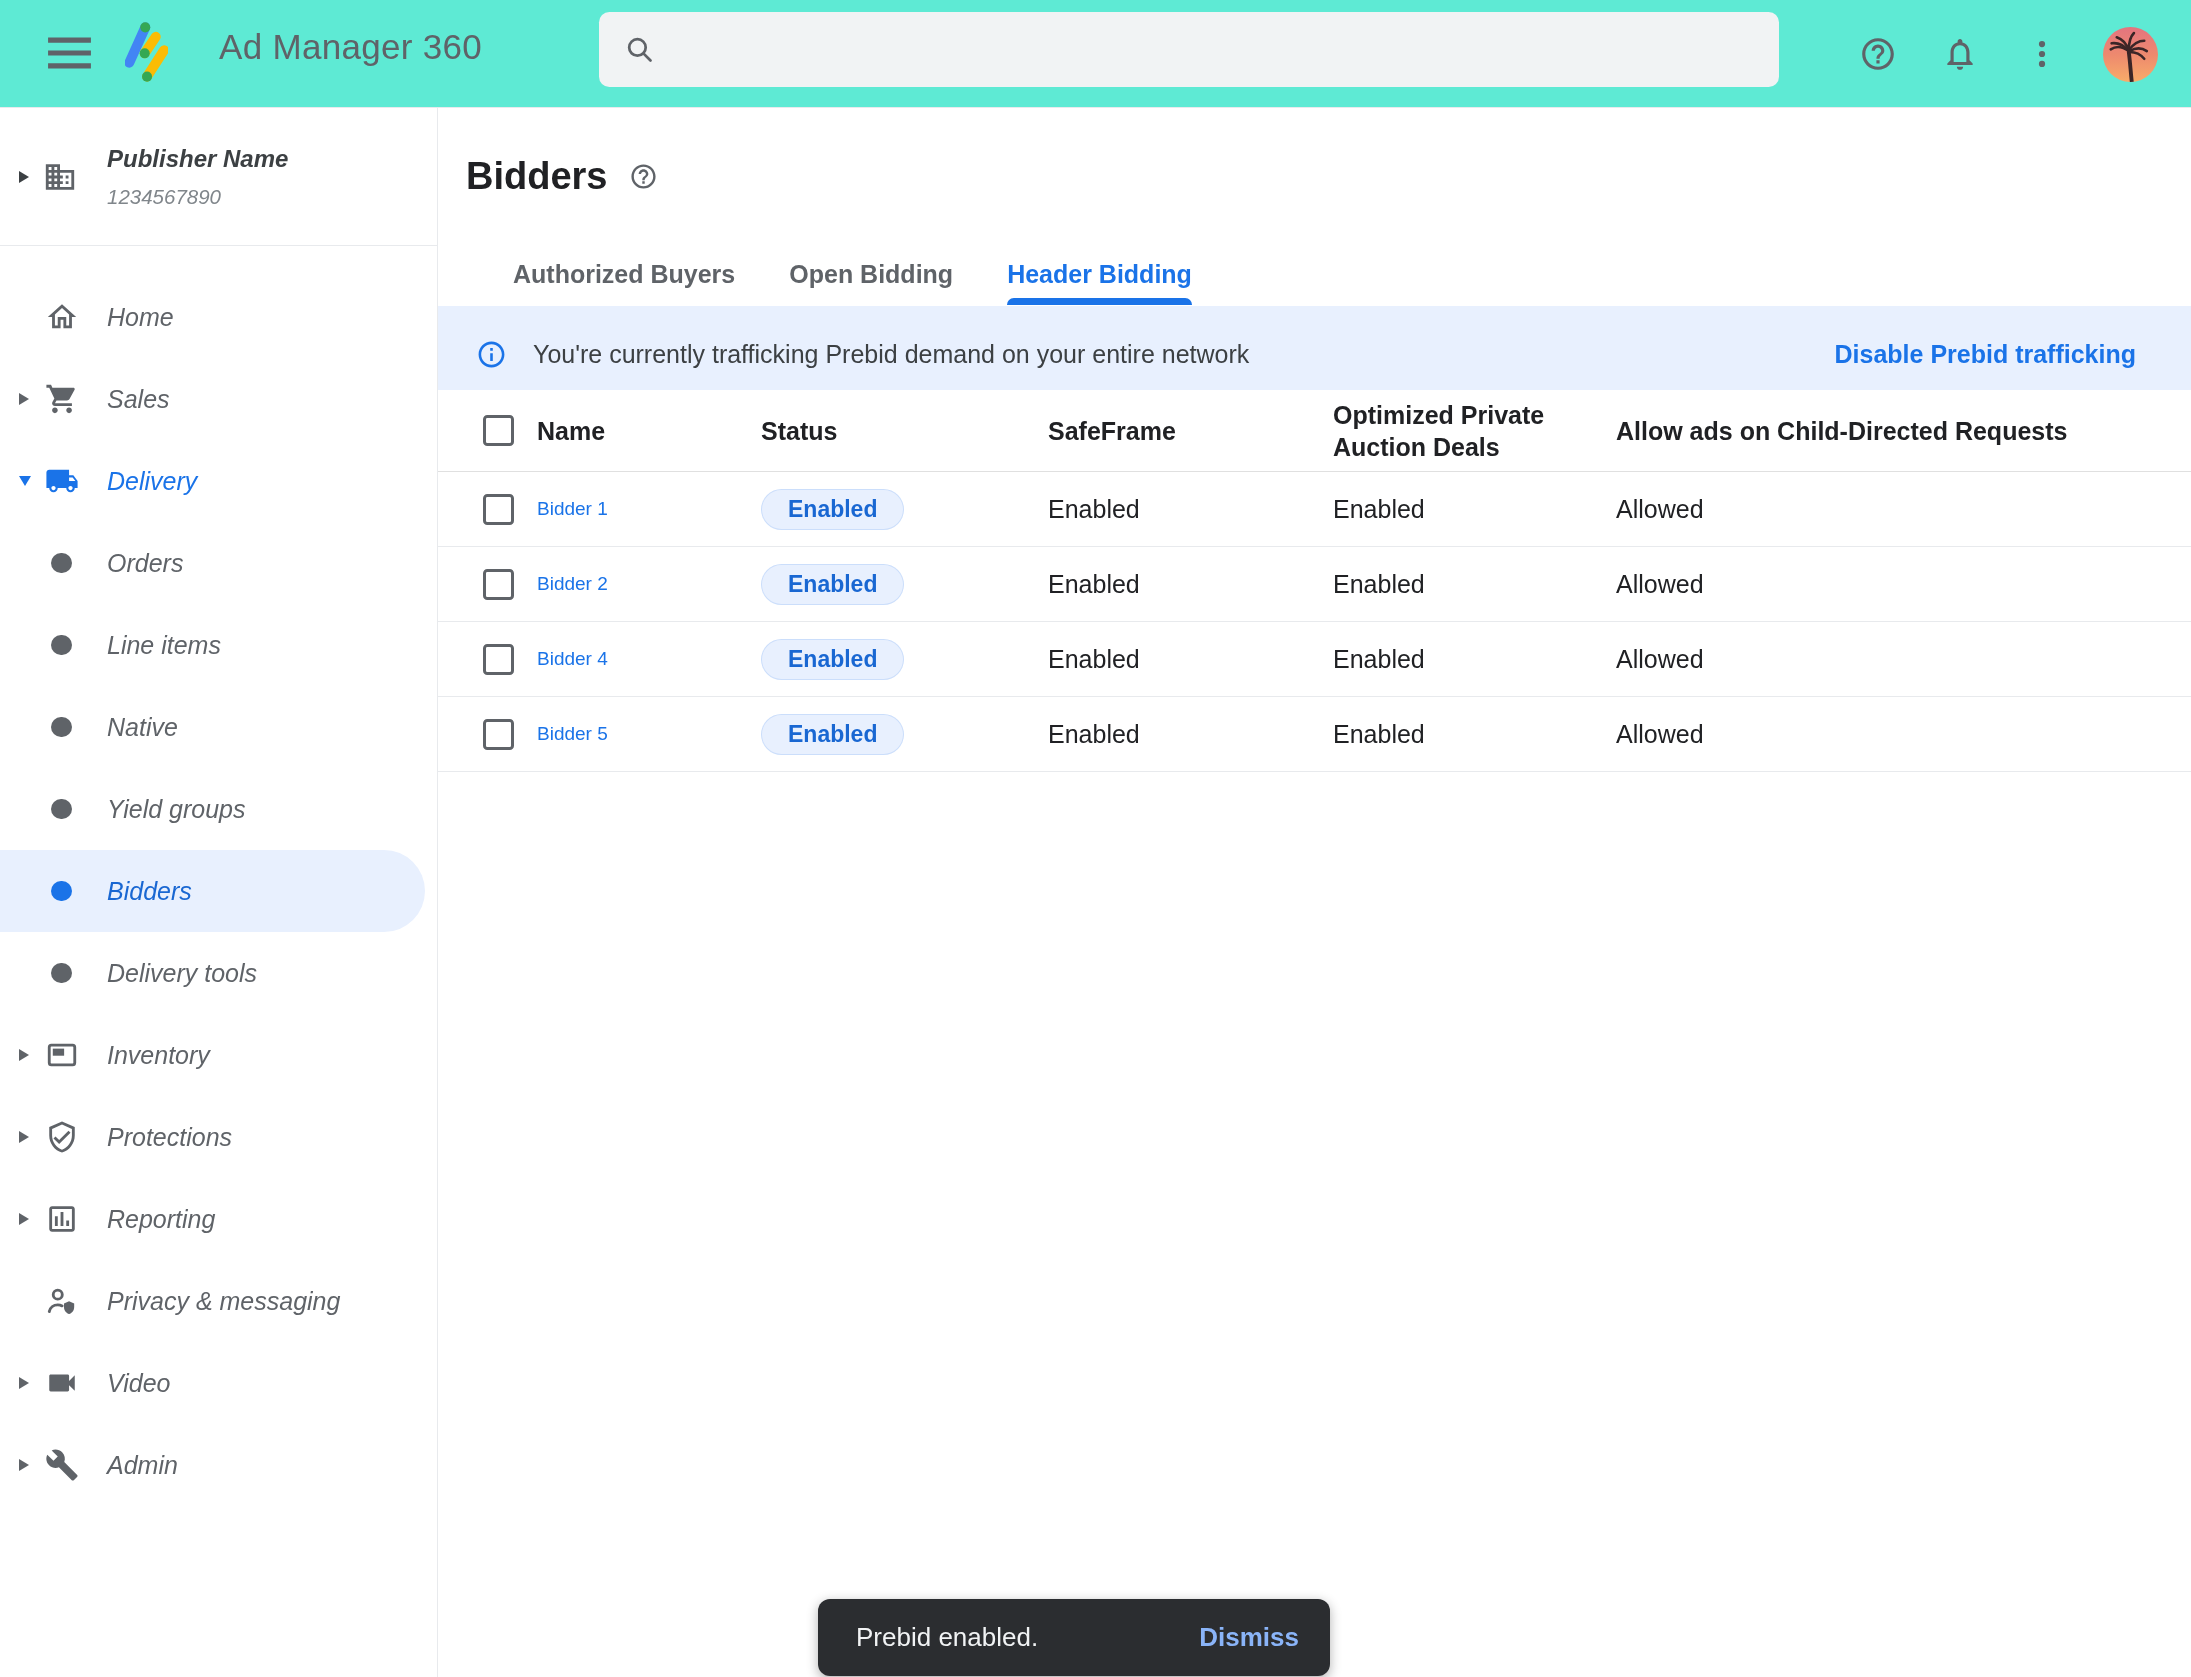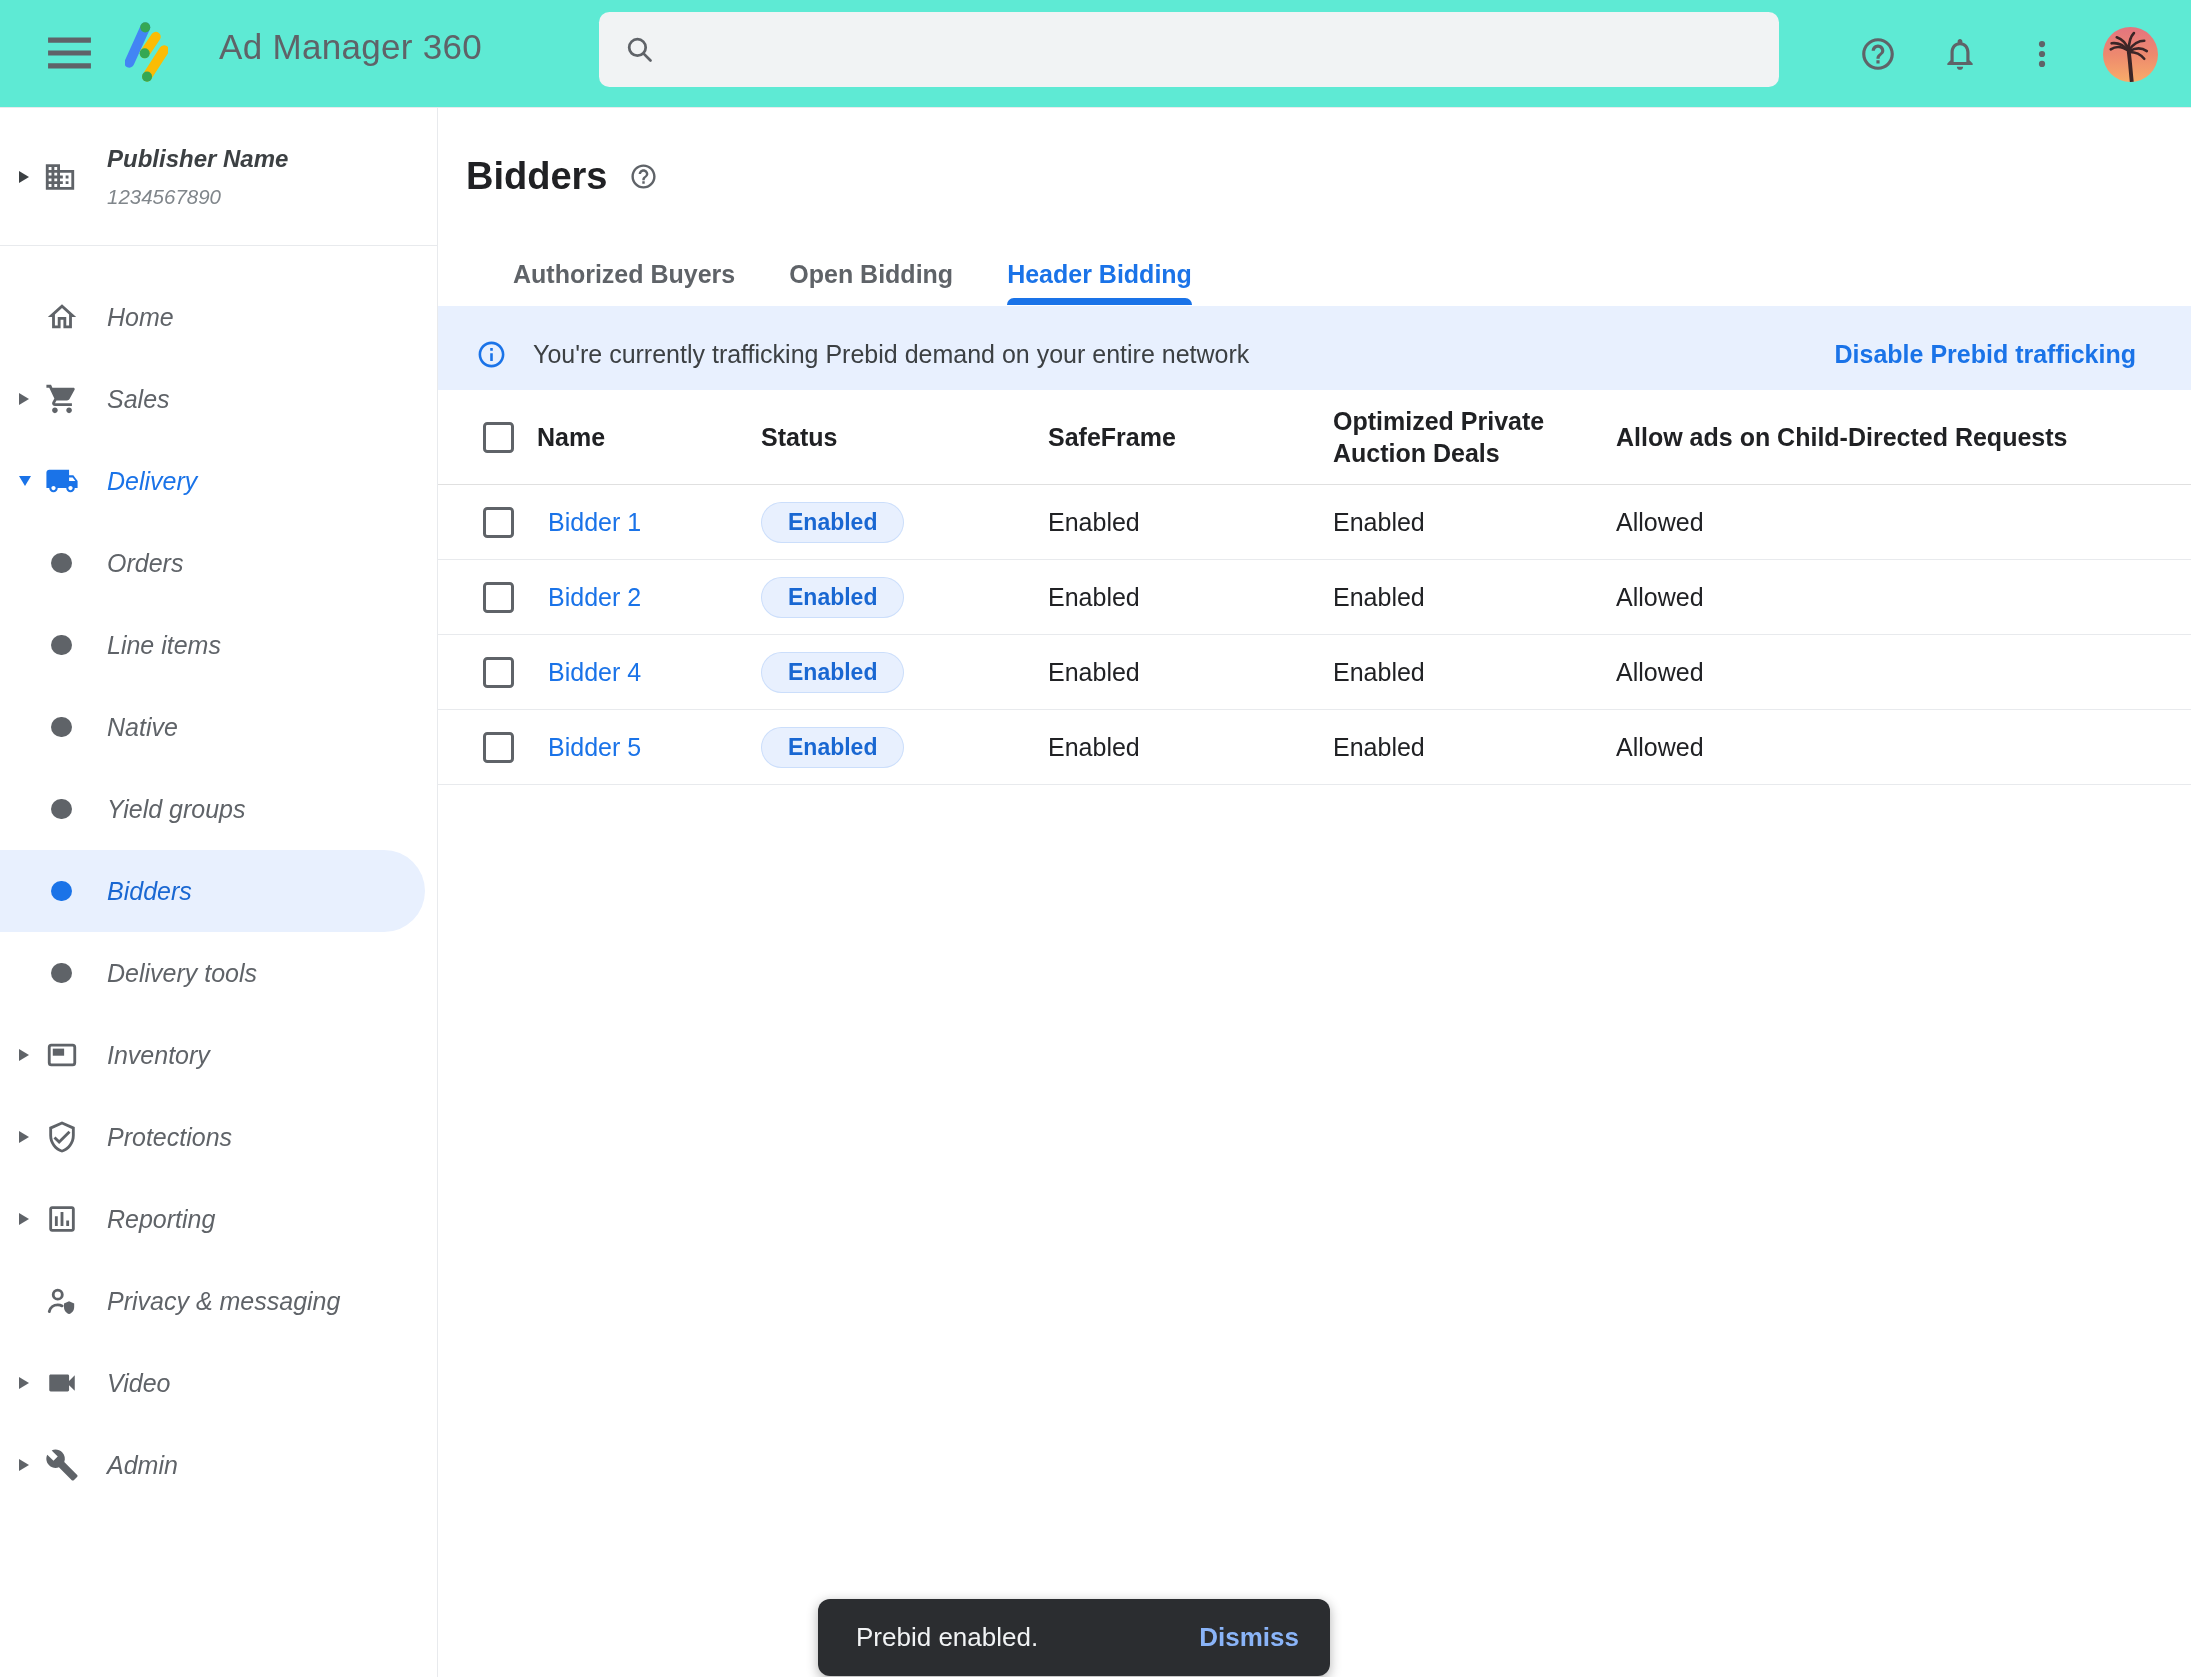--- a/index.html
+++ b/index.html
@@ -78,27 +78,27 @@
             display:flex; align-items:center; padding:12px 55px 0 38px; }
   .banner .info { color:#1a73e8; display:flex; flex:0 0 auto; }
   .banner-text { margin-left:26px; font-size:25px; color:#3c4043; flex:1 1 auto;
                  white-space:nowrap; }
   .banner-action { border:none; background:none; font-family:inherit; font-size:25px;
                    font-weight:700; color:#1a73e8; cursor:pointer; white-space:nowrap; }
 
   .table { position:absolute; left:0; right:0; top:282px; }
   .thead, .trow { display:grid; grid-template-columns:54px 224px 287px 285px 283px 1fr;
                   align-items:center; padding-left:45px; }
-  .thead { height:95px; border-bottom:1.7px solid #e0e0e0; }
+  .thead { height:82px; border-bottom:1.7px solid #e0e0e0; }
   .th { font-size:25px; font-weight:700; color:#202124; line-height:32px; padding-right:65px; }
   .trow { height:75px; border-bottom:1.7px solid #e8eaed; }
   .cell { font-size:25px; color:#202124; }
   .checkbox { width:31px; height:31px; border:3.4px solid #5f6368; border-radius:4.3px;
               background:#fff; cursor:pointer; }
-  .bidder-link { font-size:25px; color:#1a73e8; text-decoration:none; cursor:pointer;margin-left:11px; }
+  .bidder-link { font-size:19px; color:#1a73e8; text-decoration:none; cursor:pointer; }
   .pill { display:inline-flex; align-items:center; justify-content:center; height:41px;
           padding:0 26px; border-radius:20.5px; background:#e8f0fe;
           border:0.9px solid rgba(26,115,232,.14); color:#1967d2; font-size:23px;
           font-weight:700; }
 
   
   .toast { position:absolute; left:818px; top:1599px; width:512px; height:77px;
            background:#2b2d30; border-radius:12px; display:flex; align-items:center;
            padding:0 31px 0 38px; box-shadow:0 3.4px 12px rgba(0,0,0,.3); z-index:10; }
   .toast-msg { flex:1; font-size:26px; color:#f1f3f4; }

